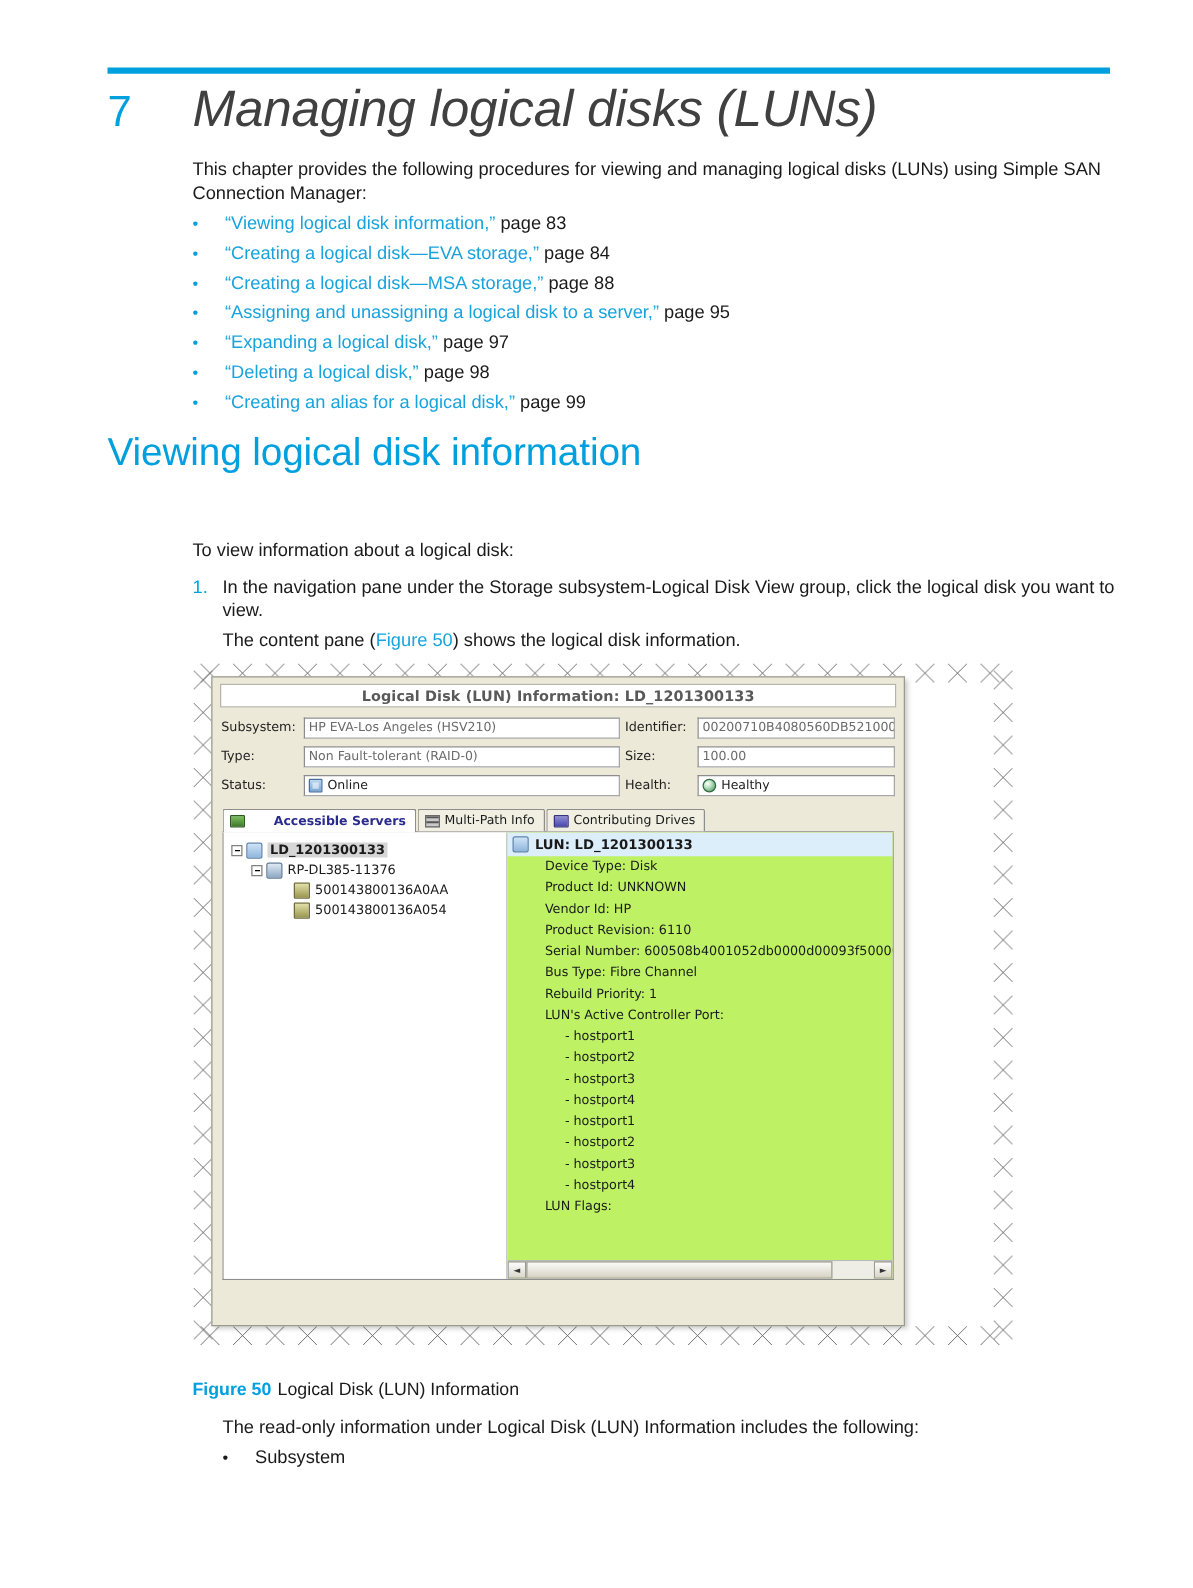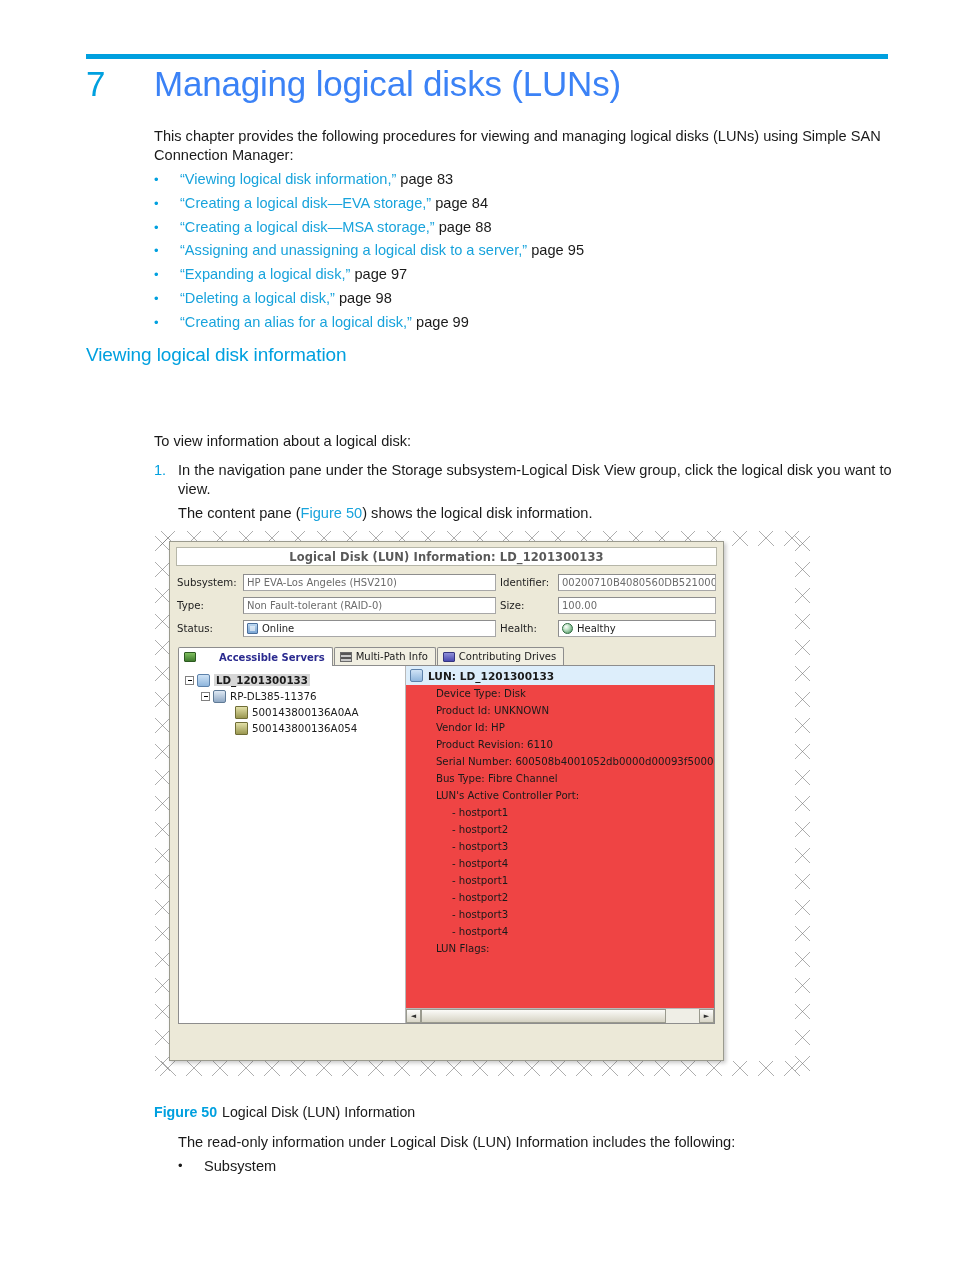--- a/index.html
+++ b/index.html
@@ -33,25 +33,26 @@
     align-items: baseline;
   }
   .chapter-num {
     font-size: 35px;
     color: #00a0df;
     font-weight: 400;
     width: 68px;
     line-height: 1.15;
   }
   .chapter-title {
-    font-size: 35px;
-    color: #3b82f6;
+    font-size: 41px;
+    color: #404040;
     font-weight: 400;
     line-height: 1.15;
     letter-spacing: -0.2px;
+    font-style: italic;
   }
 
   
   .intro-para {
     position: absolute;
     left: 154px; top: 127px;
     width: 736px;
     font-size: 14.6px;
     line-height: 1.33;
     color: #1a1a1a;
@@ -76,21 +77,21 @@
     font-size: 13px;
     line-height: 1;
   }
   .link-list .xref { color: #18a3dc; }
   .link-list .pg { color: #1a1a1a; }
 
   
   .section-head {
     position: absolute;
     left: 86px; top: 344px;
-    font-size: 19px;
+    font-size: 31px;
     color: #00a0df;
     font-weight: 400;
     letter-spacing: -0.1px;
     text-align: right;
   }
 
   .para-a {
     position: absolute;
     left: 154px; top: 385px;
     width: 740px;
@@ -322,21 +323,21 @@
   }
   .pane-left {
     width: 231px;
     background: #ffffff;
     border-right: 1px solid #b9b9b9;
     padding: 6px 4px 0 6px;
     overflow: hidden;
   }
   .pane-right {
     flex: 1 1 auto;
-    background: #ef4444;
+    background: #bef264;
     position: relative;
     overflow: hidden;
   }
 
   
   .tree-node {
     display: flex;
     align-items: center;
     font-size: 10.3px;
     height: 16px;
@@ -616,20 +617,21 @@
             <span class="node-ico ico-disk"></span>
             <span>LUN: LD_1201300133</span>
           </div>
           <div id="detail-lines">
               <div class="detail-line">Device Type: Disk</div>
               <div class="detail-line">Product Id: UNKNOWN</div>
               <div class="detail-line">Vendor Id: HP</div>
               <div class="detail-line">Product Revision: 6110</div>
               <div class="detail-line">Serial Number: 600508b4001052db0000d00093f50000</div>
               <div class="detail-line">Bus Type: Fibre Channel</div>
+              <div class="detail-line">Rebuild Priority: 1</div>
               <div class="detail-line">LUN's Active Controller Port:</div>
               <div class="detail-line indent">- hostport1</div>
               <div class="detail-line indent">- hostport2</div>
               <div class="detail-line indent">- hostport3</div>
               <div class="detail-line indent">- hostport4</div>
               <div class="detail-line indent">- hostport1</div>
               <div class="detail-line indent">- hostport2</div>
               <div class="detail-line indent">- hostport3</div>
               <div class="detail-line indent">- hostport4</div>
               <div class="detail-line flags">LUN Flags:</div>

